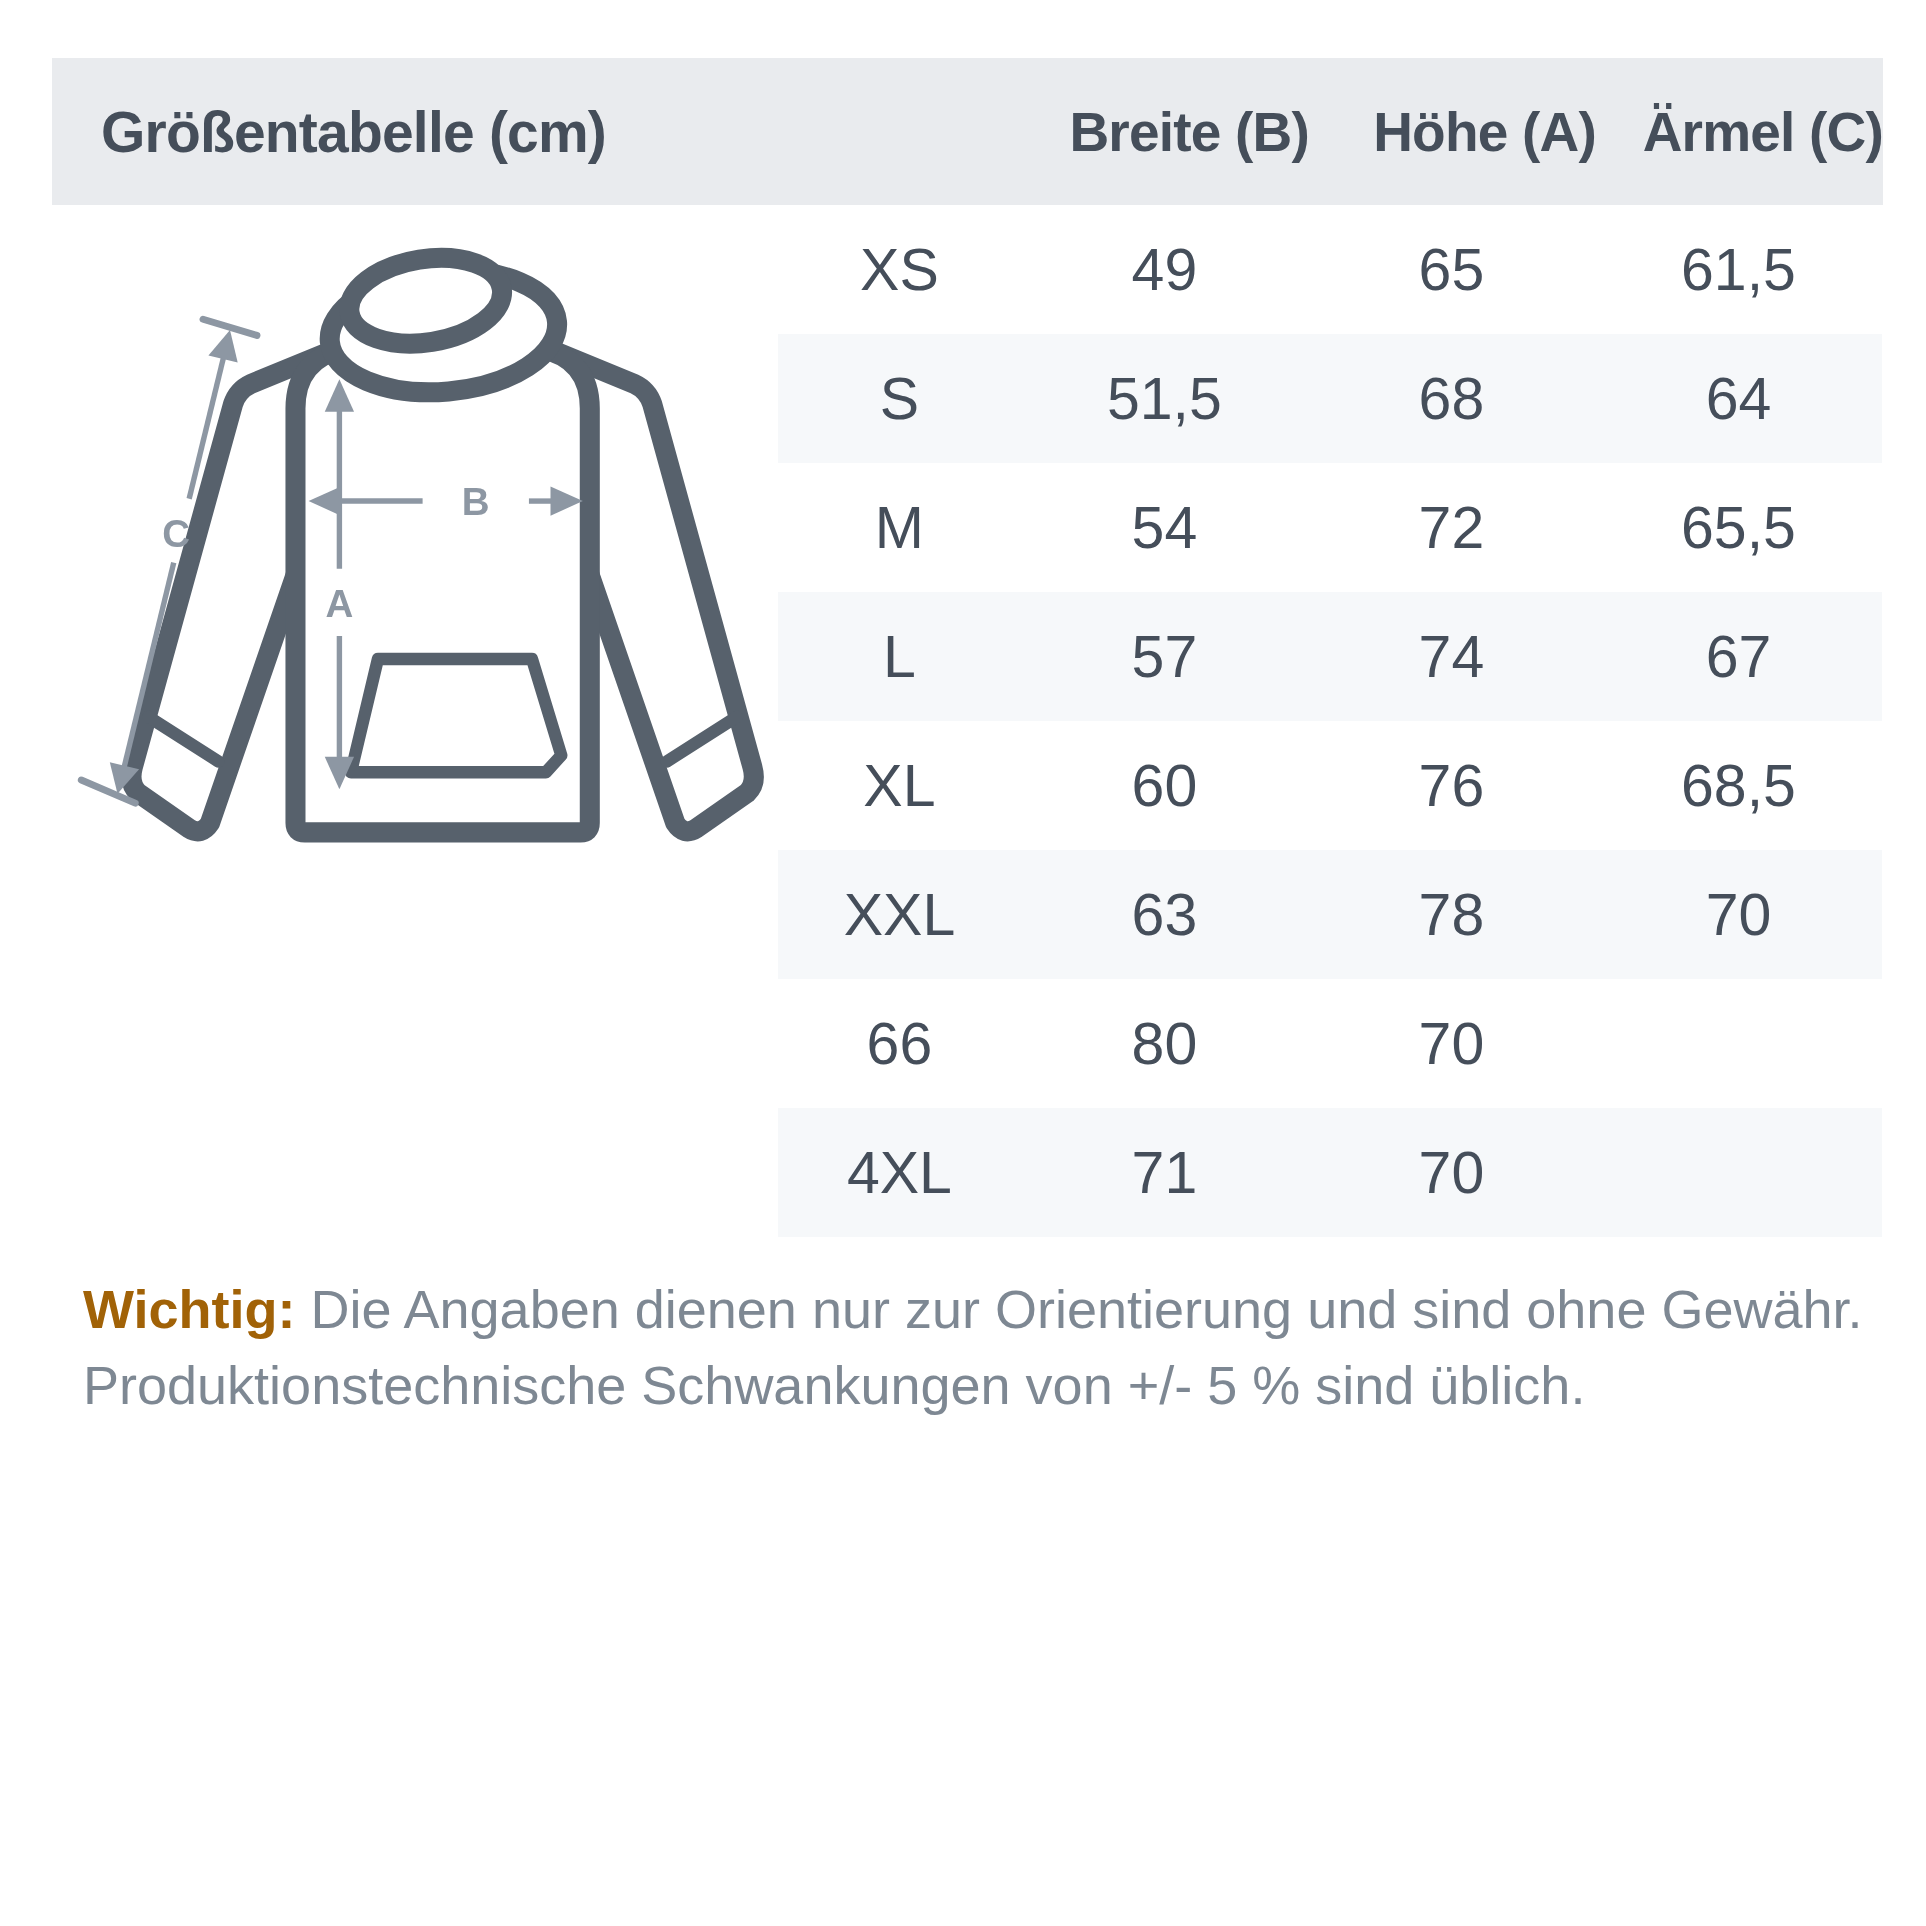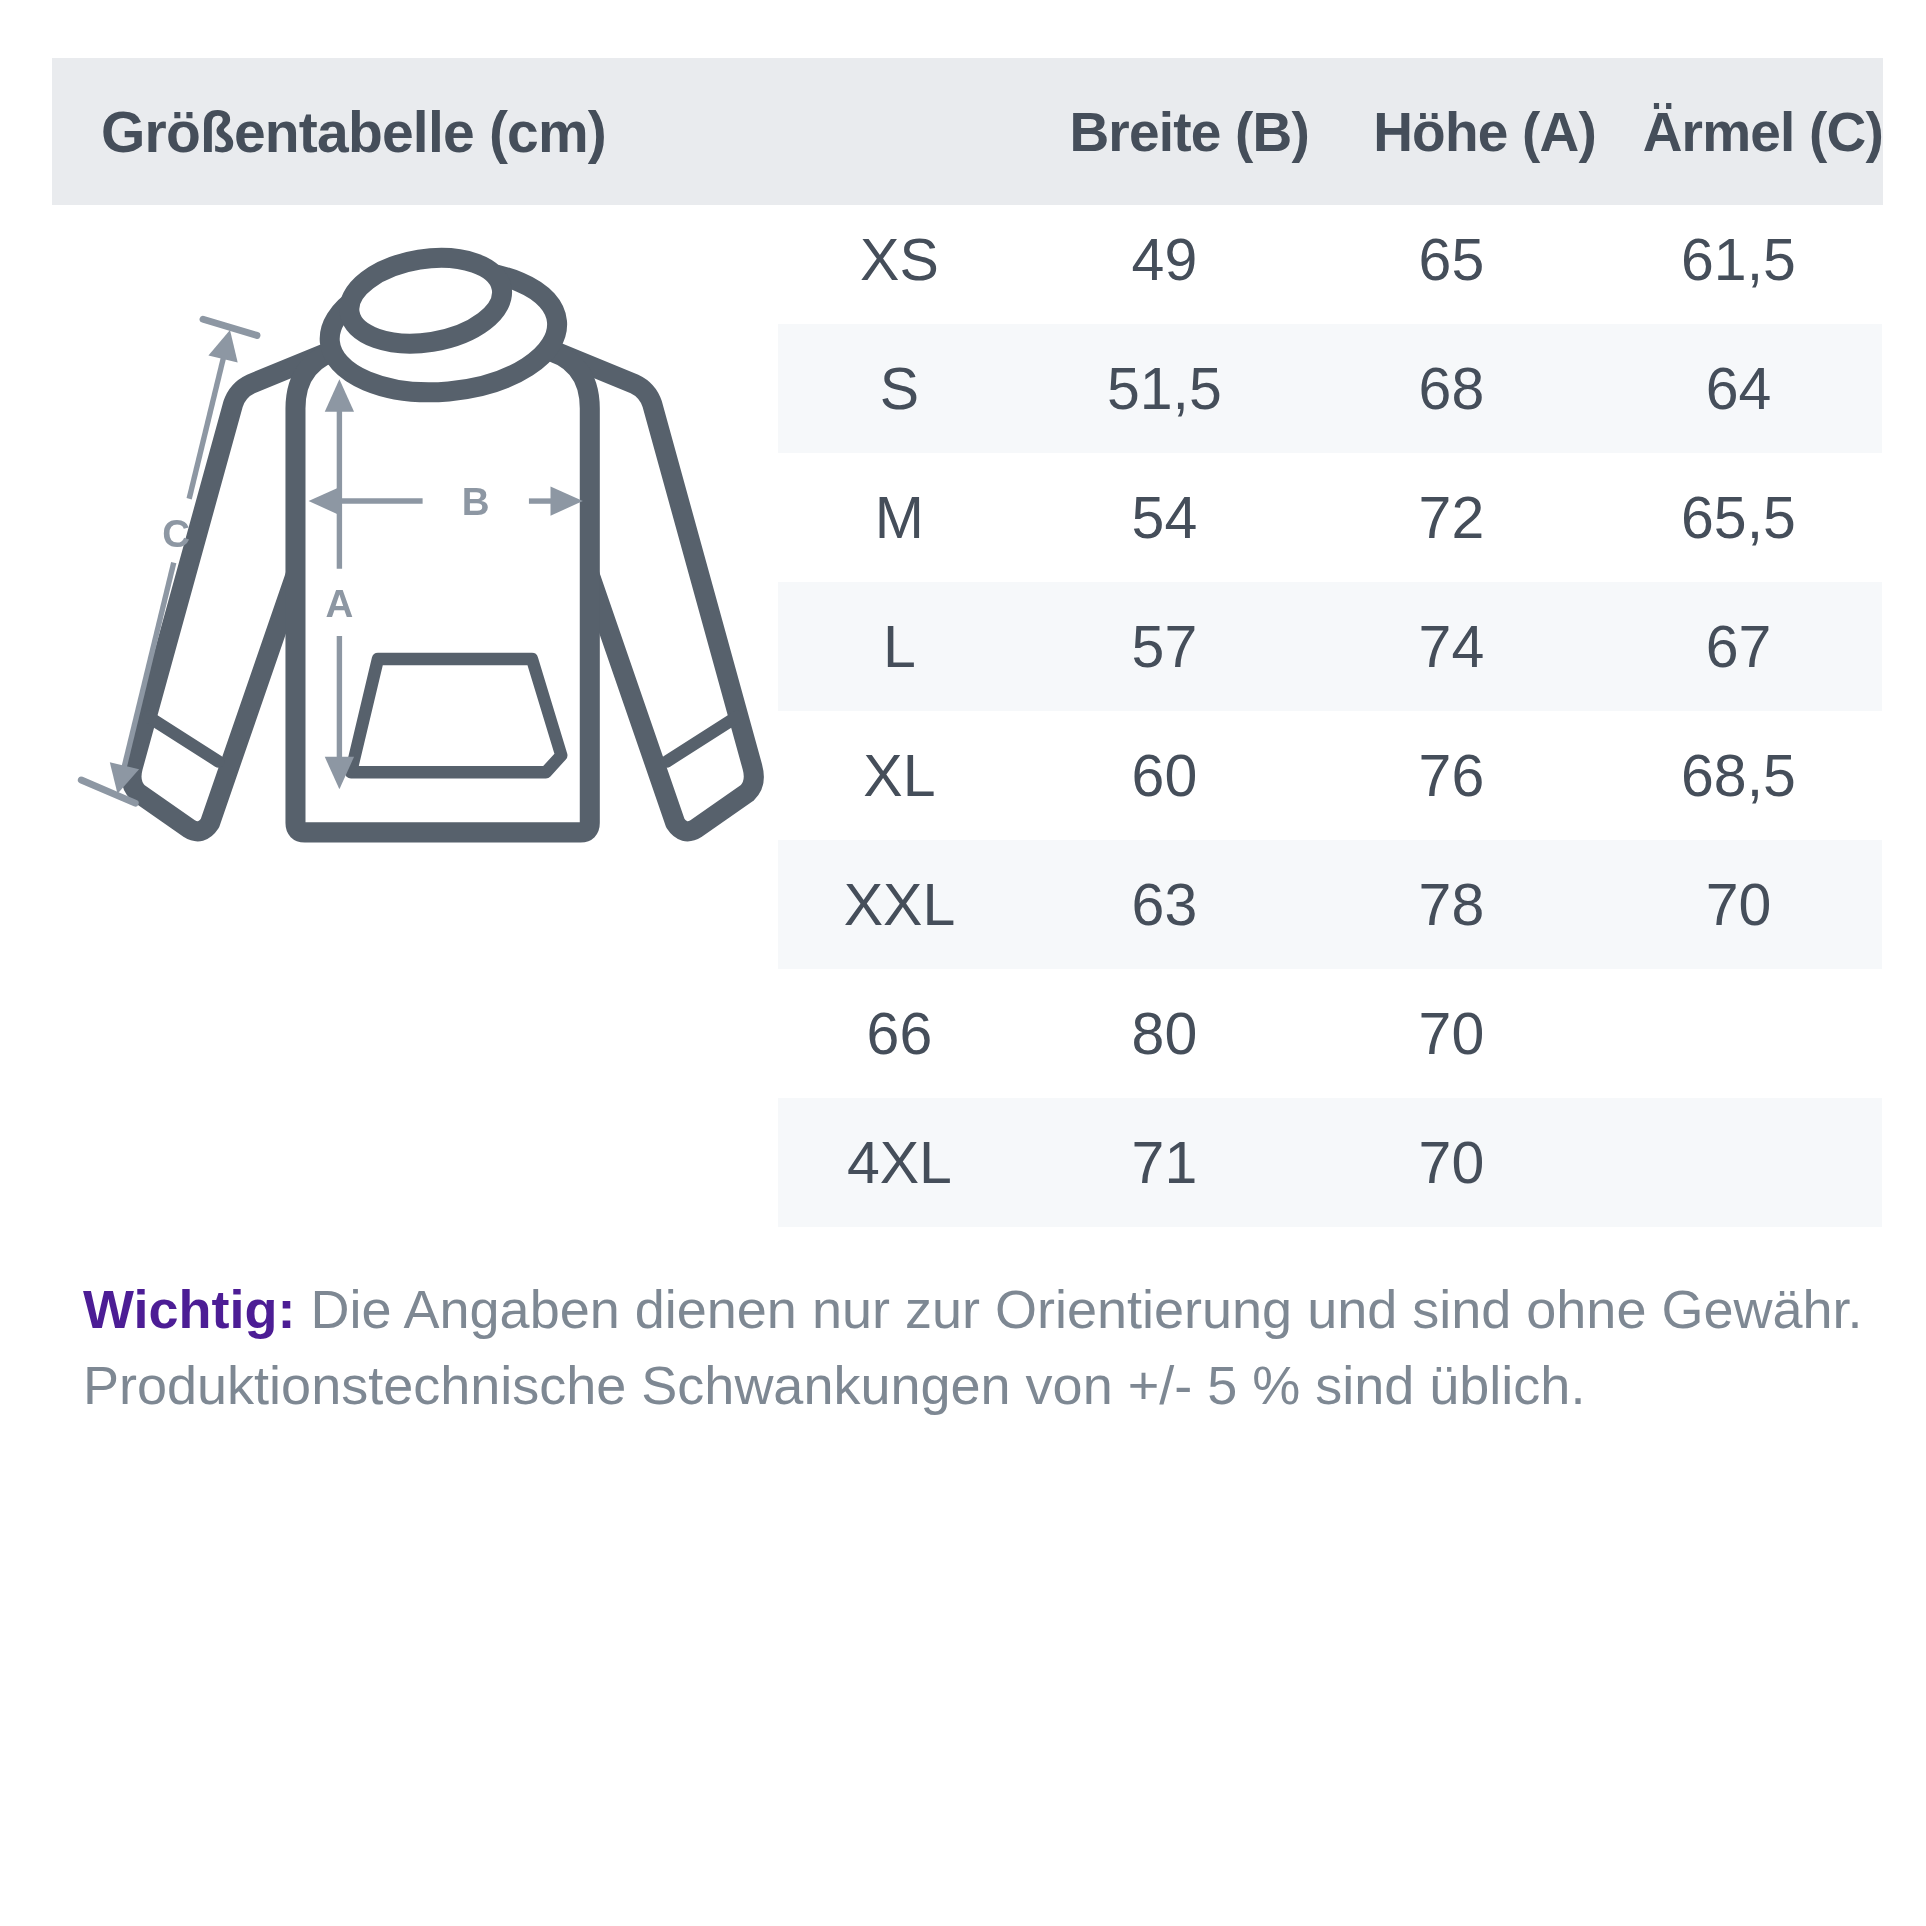--- a/index.html
+++ b/index.html
@@ -20,21 +20,21 @@
   .band .col-heads{
     position:absolute;right:0;top:0;height:100%;width:1104px;
     display:grid;grid-template-columns:22% 26% 26% 26%;align-items:center;
   }
   .band .col-heads .h{
     text-align:right;font-size:55px;font-weight:bold;color:#454e5a;
     letter-spacing:-0.8px;white-space:nowrap;
   }
   
   .size-table{
-    position:absolute;left:778px;top:195px;width:1104px;
+    position:absolute;left:778px;top:205px;width:1104px;
   }
   .size-table .row{
     height:129px;display:grid;grid-template-columns:22% 26% 26% 26%;
     align-items:center;
   }
   .size-table .row:nth-child(even){background:#f6f8fa;}
   .size-table .cell{
     text-align:center;font-size:59px;color:#454e5a;white-space:nowrap;
   }
   
@@ -48,21 +48,21 @@
   .head{fill:#8d97a3;}
   .meas-label{
     font-family:"Liberation Sans","DejaVu Sans",sans-serif;
     font-size:50px;font-weight:600;fill:#8d97a3;
   }
   
   .note{
     position:absolute;left:83px;top:1271px;width:1788px;
     font-size:54px;line-height:76px;color:#7e8893;
   }
-  .note b{font-weight:bold;color:#4c1d95;text-align:right;}
+  .note b{font-weight:bold;color:#a16207;text-align:right;}
 </style>
 </head>
 <body>
 
 <div class="band">
   <div class="title">Größentabelle (cm)</div>
   <div class="col-heads">
     <div class="h"></div>
     <div class="h">Breite (B)</div>
     <div class="h">Höhe (A)</div>

